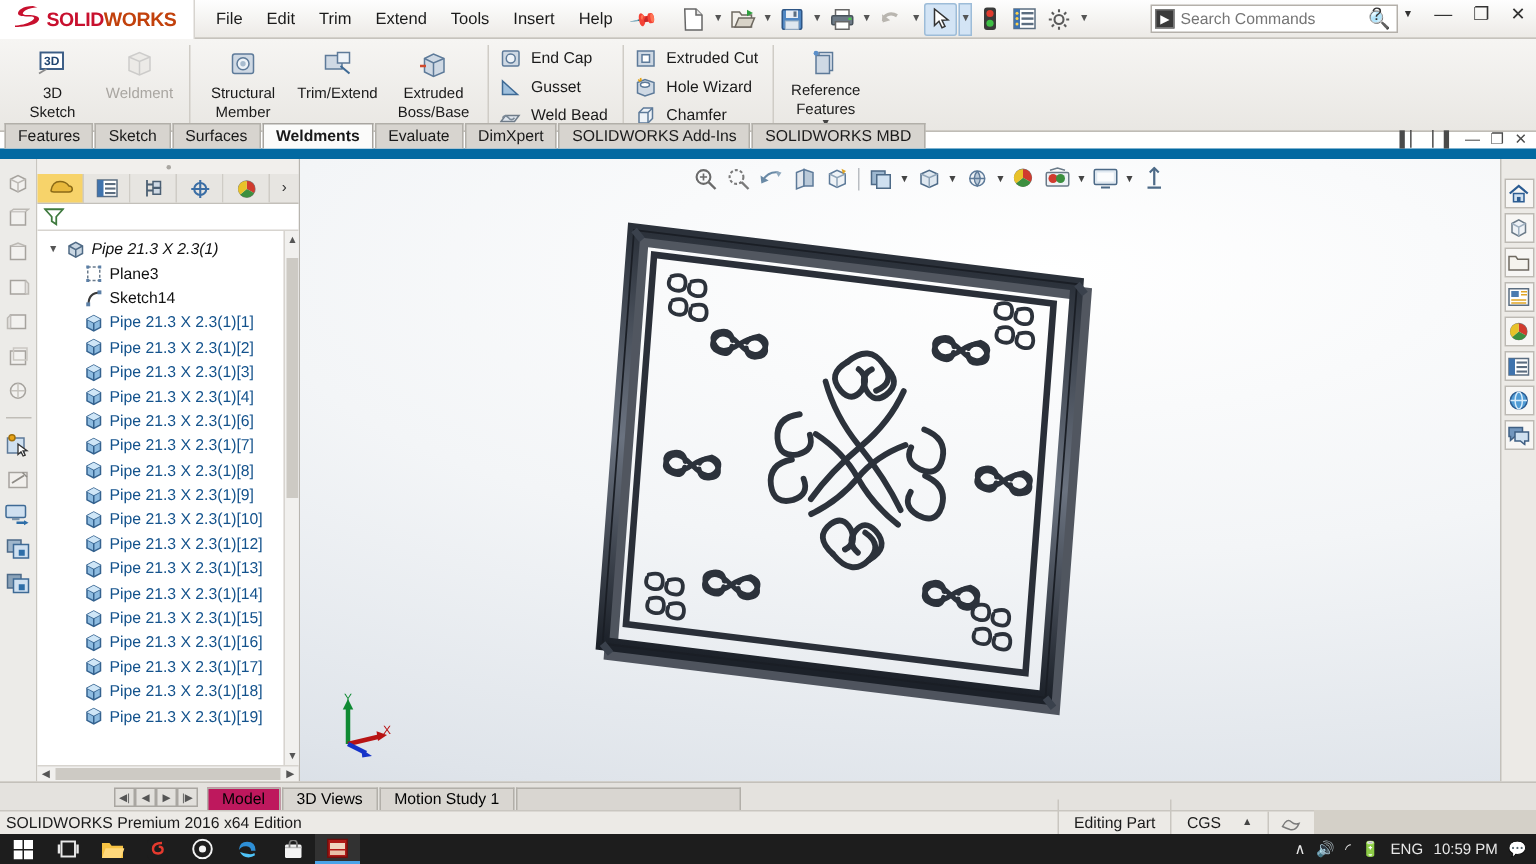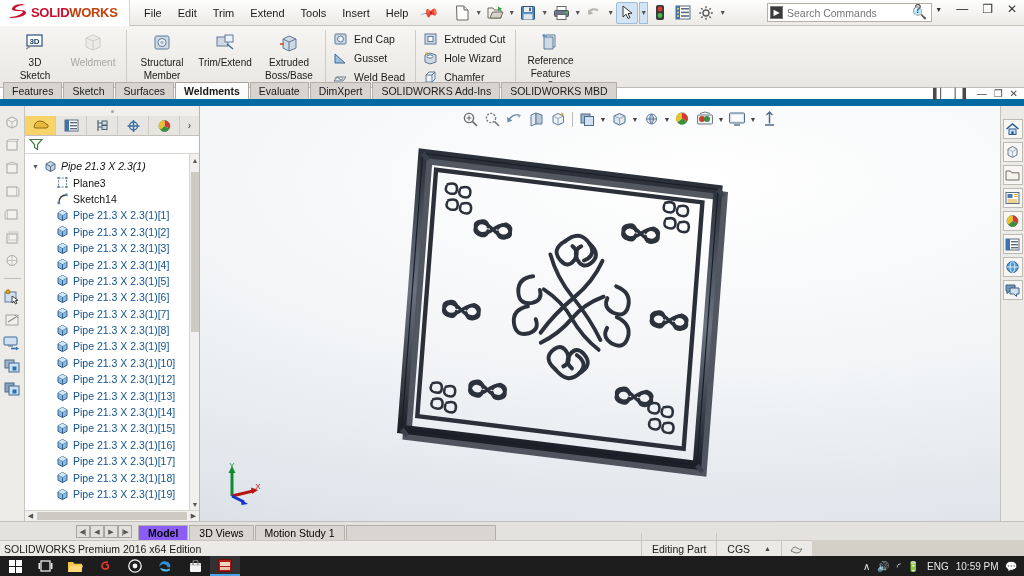--- a/index.html
+++ b/index.html
@@ -175,27 +175,27 @@
   .doctabs {
     position:absolute; left:0; top:521px; width:1024px; height:19px;
     background:#e4e2de; border-top:1px solid #c3c0ba;
     display:flex; align-items:center; padding-left:76px;
   }
   .navbtns { position:absolute; left:76px; top:3px; display:flex; }
   .navbtn { width:14px;height:13px; border:1px solid #a9a6a1; background:#e2e0dc;
             font-size:7px; color:#555; display:flex;align-items:center;justify-content:center; cursor:default;}
   .dtab { height:16px; padding:0 9px; font-size:10.5px; display:flex; align-items:center;
           border:1px solid #b2afa9; border-bottom:none; background:#d9d6d1; margin-right:1px; cursor:default;}
-  .dtab.active { background:#8b5cf6; font-weight:bold; }
+  .dtab.active { background:#be185d; font-weight:normal; }
   .dtabs-inner { margin-left:62px; display:flex; align-items:flex-end; height:19px;}
   .dtab-blank { width:150px; height:16px; border:1px solid #b2afa9; border-bottom:none; background:#d9d6d1;}
 
   
   .statusbar {
-    position:absolute; left:0; top:540px; width:812px; height:16px;
+    position:absolute; left:0; top:540px; width:876px; height:16px;
     background:#eceae6; border-top:1px solid #c9c6c0;
     display:flex; align-items:center; font-size:10.5px; color:#1a1a1a;
   }
   .sb-left { padding-left:4px; }
   .sb-right { margin-left:auto; display:flex; align-items:center; }
   .sb-cell { border-left:1px solid #c9c6c0; padding:16px 10px; height:16px; display:flex; align-items:center; }
 
   
   .taskbar {
     position:absolute; left:0; top:556px; width:1024px; height:20px;
@@ -685,31 +685,20 @@
           <div class="trow indent1">
             <span class="tw"></span>
             <span class="ti">
               <svg width="13" height="13" viewBox="0 0 13 13">
                 <path d="M2 3.8 L6.5 1.4 L11 3.8 L11 9.2 L6.5 11.6 L2 9.2 z" fill="#8dbbe0" stroke="#34628f"></path>
                 <path d="M2 3.8 L6.5 6.2 L11 3.8 M6.5 6.2 V11.6" fill="none" stroke="#34628f"></path>
                 <path d="M2 3.8 L6.5 1.4 L11 3.8 L6.5 6.2 z" fill="#cfe6f7"></path>
               </svg>
             </span>
             <span class="tl">Pipe 21.3 X 2.3(1)[4]</span>
-          </div>
-          <div class="trow indent1">
-            <span class="tw"></span>
-            <span class="ti">
-              <svg width="13" height="13" viewBox="0 0 13 13">
-                <path d="M2 3.8 L6.5 1.4 L11 3.8 L11 9.2 L6.5 11.6 L2 9.2 z" fill="#8dbbe0" stroke="#34628f"></path>
-                <path d="M2 3.8 L6.5 6.2 L11 3.8 M6.5 6.2 V11.6" fill="none" stroke="#34628f"></path>
-                <path d="M2 3.8 L6.5 1.4 L11 3.8 L6.5 6.2 z" fill="#cfe6f7"></path>
-              </svg>
-            </span>
-            <span class="tl">Pipe 21.3 X 2.3(1)[5]</span>
           </div>
           <div class="trow indent1">
             <span class="tw"></span>
             <span class="ti">
               <svg width="13" height="13" viewBox="0 0 13 13">
                 <path d="M2 3.8 L6.5 1.4 L11 3.8 L11 9.2 L6.5 11.6 L2 9.2 z" fill="#8dbbe0" stroke="#34628f"></path>
                 <path d="M2 3.8 L6.5 6.2 L11 3.8 M6.5 6.2 V11.6" fill="none" stroke="#34628f"></path>
                 <path d="M2 3.8 L6.5 1.4 L11 3.8 L6.5 6.2 z" fill="#cfe6f7"></path>
               </svg>
             </span>

